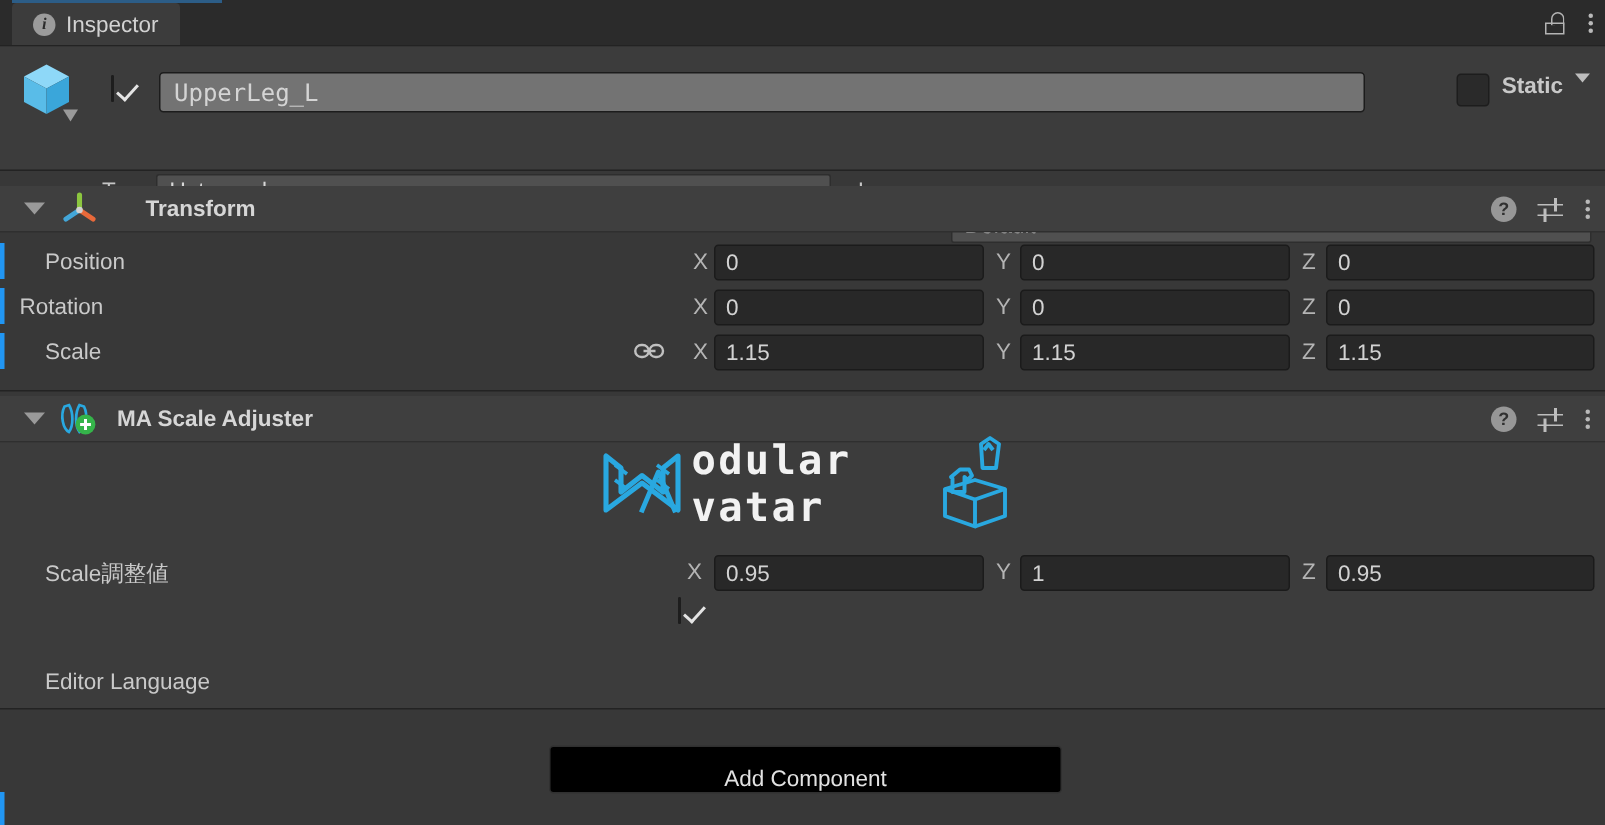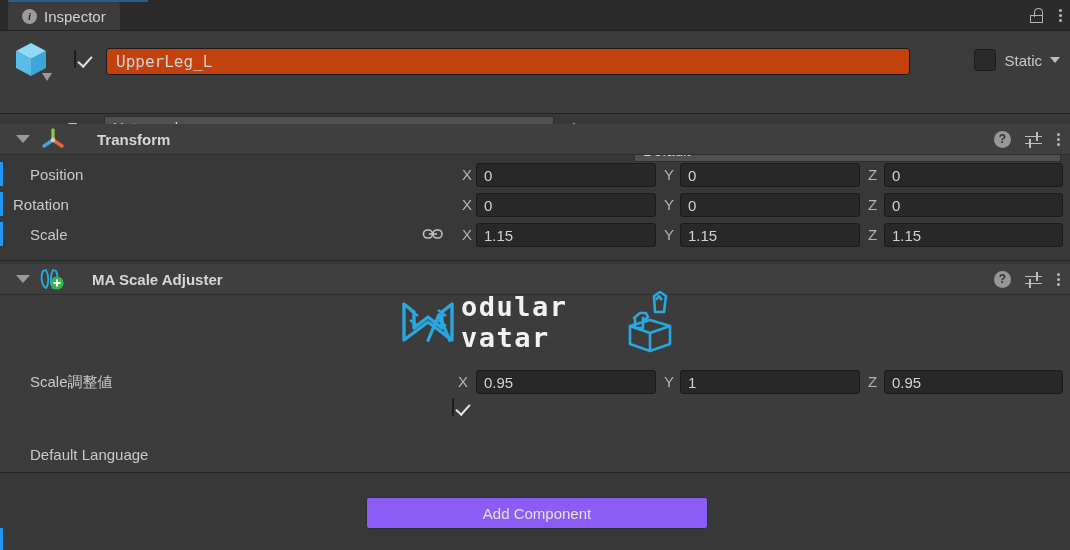--- a/index.html
+++ b/index.html
@@ -35,25 +35,25 @@
 
   
   .go-header{position:absolute;left:0;top:31px;width:1070px;height:82px;background:#3c3c3c;}
   .cube{position:absolute;left:14px;top:10px;width:40px;height:44px;}
   .cube svg{display:block;}
   .go-check{position:absolute;left:74px;top:20px;}
   .cb{width:22px;height:22px;border-radius:3px;background:#2a2a2a;border:1px solid #1d1d1d;
       box-sizing:border-box;position:relative;}
   .cb.on:after{content:"";position:absolute;left:6px;top:2px;width:6px;height:12px;
                border:solid #e4e4e4;border-width:0 2.5px 2.5px 0;transform:rotate(42deg);}
-  .name-field{position:absolute;left:106px;top:17px;width:804px;height:27px;background:#c2410c;
+  .name-field{position:absolute;left:106px;top:17px;width:804px;height:27px;background:#737373;
               border:1px solid #1c1c1c;border-radius:3px;box-sizing:border-box;
               display:flex;align-items:center;padding-left:9px;font-size:16px;color:#d4d4d4;
               font-family:"DejaVu Sans Mono","Liberation Mono",monospace;}
-  .static-wrap{position:absolute;right:10px;top:18px;display:flex;align-items:center;gap:8px;}
+  .static-wrap{position:absolute;right:10px;top:18px;display:flex;gap:8px;font-weight:bold;}
   .static-wrap .lbl{font-size:15px;color:#c8c8c8;}
   .caret{width:0;height:0;border-left:5px solid transparent;border-right:5px solid transparent;
          border-top:6px solid #bdbdbd;}
   .caret.sm{border-left-width:4px;border-right-width:4px;border-top-width:5px;}
 
   .tag-lbl{position:absolute;left:68px;top:88px;font-size:15px;color:#c5c5c5;}
   .tag-field{position:absolute;left:104px;top:85px;width:450px;height:23px;}
   .layer-lbl{position:absolute;left:572px;top:88px;font-size:15px;color:#c5c5c5;}
   .layer-field{position:absolute;left:634px;top:85px;width:427px;height:23px;}
   .popup{background:#505050;border:1px solid #2e2e2e;border-radius:2px;box-sizing:border-box;
@@ -86,23 +86,23 @@
   .linkic{position:absolute;width:20px;height:14px;}
 
   
   .ma-body{position:absolute;left:0;width:1070px;background:#3c3c3c;}
   .logo{position:absolute;left:398px;top:286px;width:282px;height:68px;}
   .ma-lbl{position:absolute;font-size:15px;color:#c9c9c9;}
 
   .lang-field{position:absolute;left:452px;top:442px;width:609px;height:25px;}
 
   
-  .addcomp{position:absolute;left:366px;top:497px;width:342px;height:32px;background:#8b5cf6;
+  .addcomp{position:absolute;left:366px;top:497px;width:342px;height:32px;background:#000000;
            border:1px solid #303030;border-radius:3px;box-sizing:border-box;
-           display:flex;align-items:center;justify-content:center;font-size:15px;color:#e2e2e2;}
+           display:flex;align-items:flex-end;justify-content:center;font-size:15px;color:#e2e2e2;}
 </style>
 </head>
 <body>
 
 <div class="root">
 
   <div class="tabbar">
     <div class="accent"></div>
 
     <div class="tab active">
@@ -248,21 +248,21 @@
     <span class="foldout"></span>
     <span style="width:30px;height:24px;margin-left:8px">
       <svg width="30" height="24" viewBox="0 0 30 24">
         <path d="M5 4 C2 10 4 19 8 21 C11 17 11 8 8 3 Z" fill="none" stroke="#29a8e0" stroke-width="1.8"></path>
         <path d="M18 4 C21 10 19 19 15 21 C12 17 12 8 15 3 Z" fill="none" stroke="#29a8e0" stroke-width="1.8"></path>
         <circle cx="19" cy="16" r="6.6" fill="#35b44a"></circle>
         <line x1="19" y1="12.4" x2="19" y2="19.6" stroke="#fff" stroke-width="2"></line>
         <line x1="15.4" y1="16" x2="22.6" y2="16" stroke="#fff" stroke-width="2"></line>
       </svg>
     </span>
-    <span class="comp-title" style="margin-left:24px">MA Scale Adjuster</span>
+    <span class="comp-title" style="margin-left:10px">MA Scale Adjuster</span>
     <span class="comp-icons">
       <span class="help">?</span>
       <span class="preset">
         <i class="a"></i>
           <i class="b"></i>
           <u class="a"></u>
           <u class="b"></u>
       </span>
       <span class="kebab">
           <i></i>
@@ -309,21 +309,21 @@
     </div>
   <span class="axis" style="left:868px;top:373px">Z</span>
   <div class="nfield" style="left:884px;top:370px;width:179px">
       <span>0.95</span>
     </div>
 
   <span style="position:absolute;left:452px;top:399px">
     <span class="cb on"></span>
   </span>
 
-  <span class="ma-lbl" style="left:30px;top:446px">Default Language</span>
+  <span class="ma-lbl" style="left:30px;top:446px">Editor Language</span>
 
   <div class="divider" style="top:472px"></div>
 
   <div class="addcomp">
     <span>Add Component</span>
   </div>
 
 </div>
 
 </body></html>

